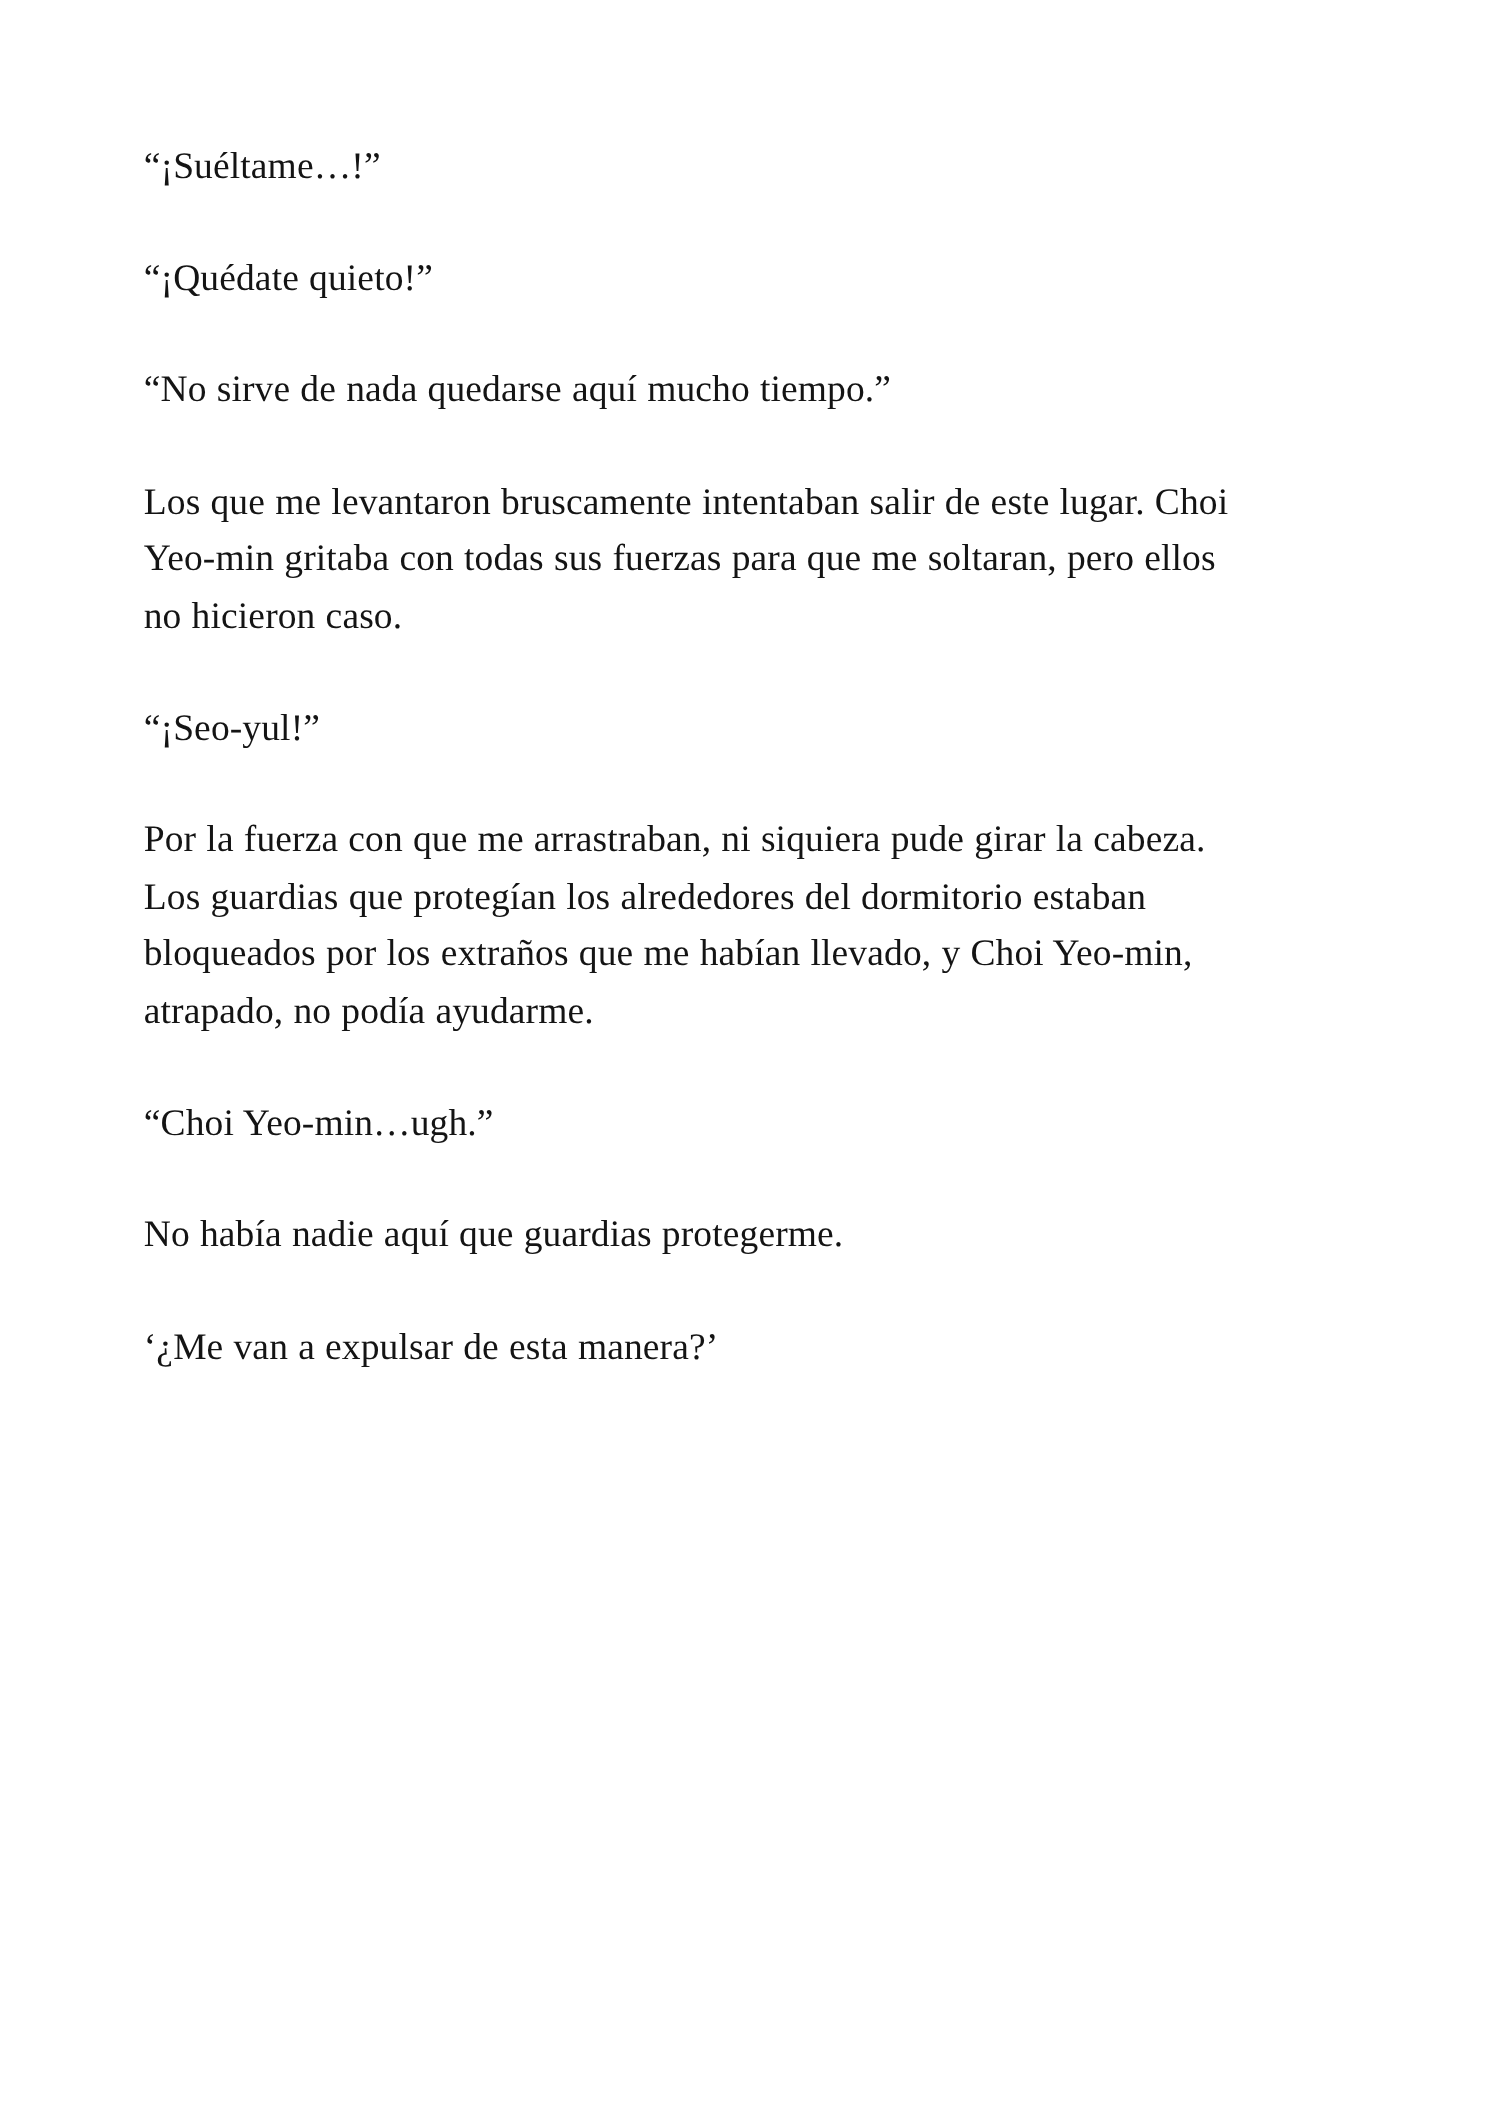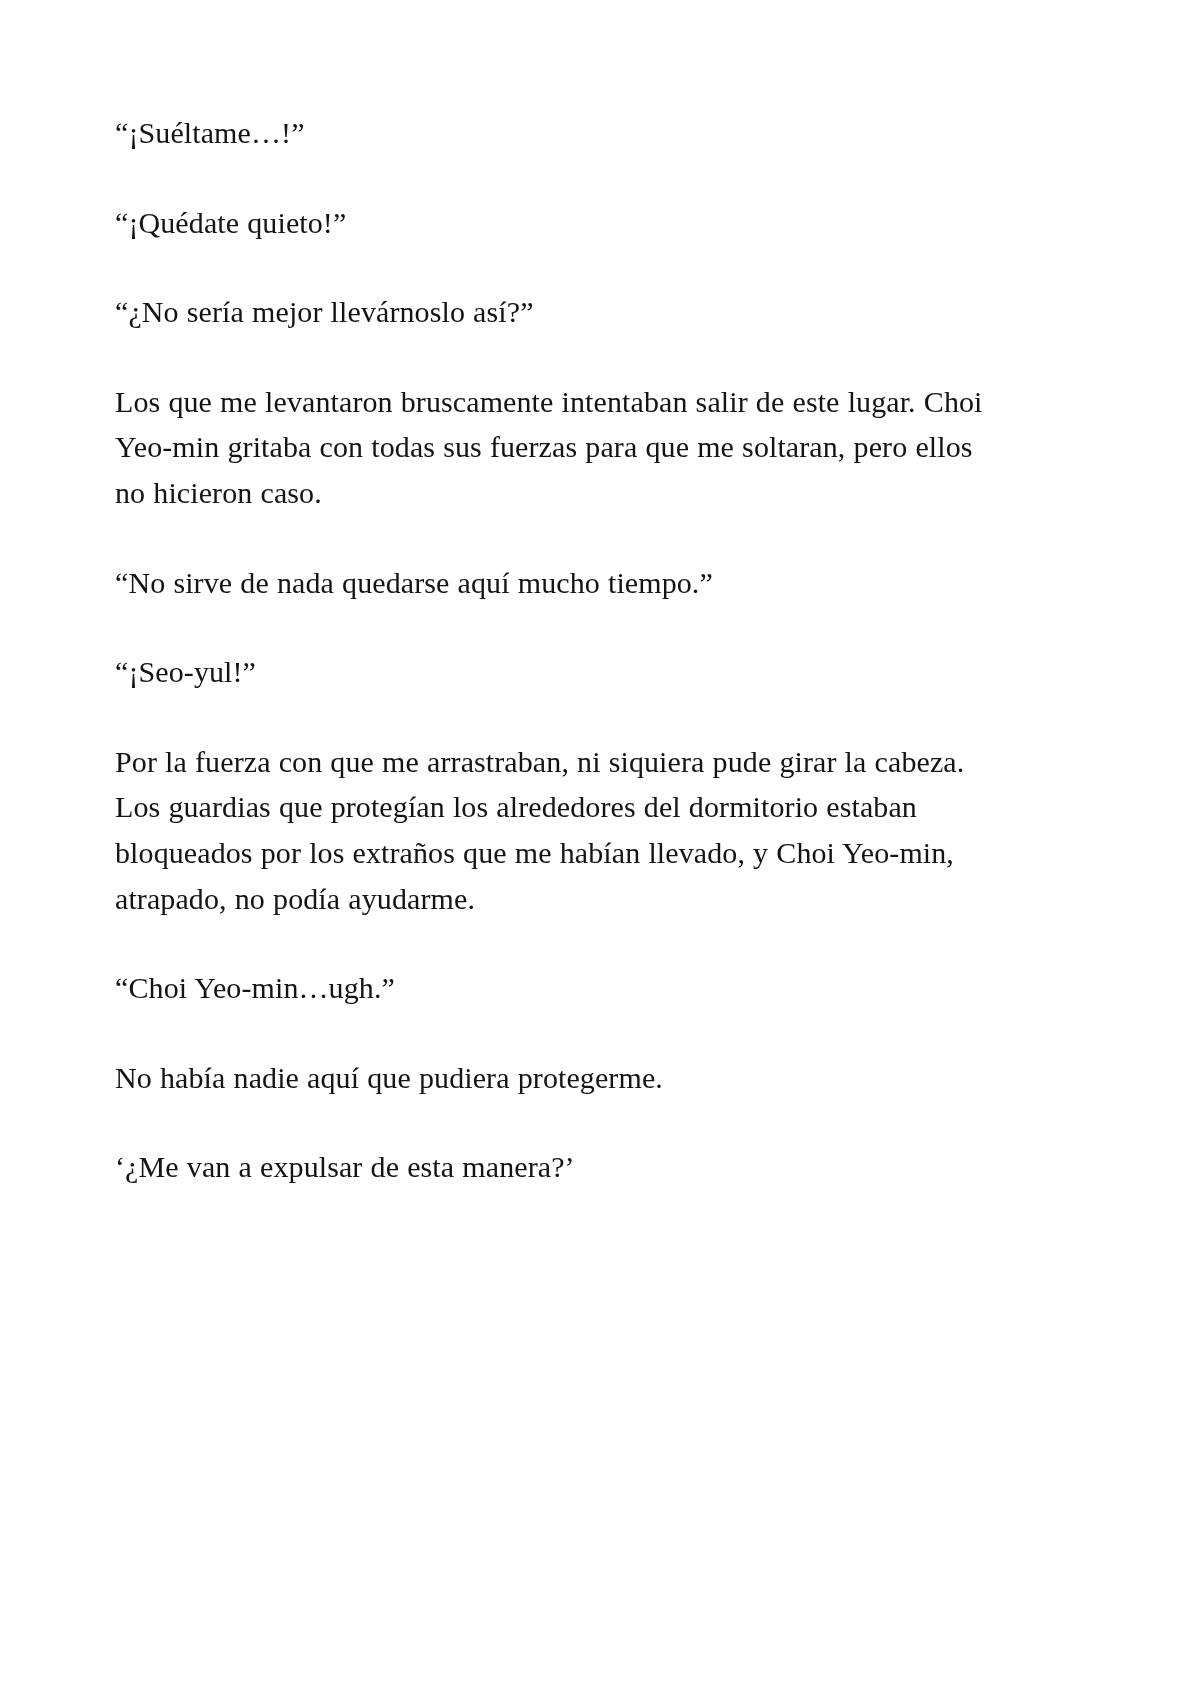--- a/index.html
+++ b/index.html
@@ -39,22 +39,21 @@
     margin-top: 43px;
   }
 </style>
 </head>
 <body>
 
 <div class="page">
   <div class="content">
     <p class="para">“¡Suéltame…!”</p>
     <p class="para">“¡Quédate quieto!”</p>
-    <p class="para">“¿No sería mejor llevárnoslo así?”</p>
+    <p class="para">“No sirve de nada quedarse aquí mucho tiempo.”</p>
     <p class="para">Los que me levantaron bruscamente intentaban salir de este lugar. Choi Yeo-min gritaba con todas sus fuerzas para que me soltaran, pero ellos no hicieron caso.</p>
-    <p class="para">“No sirve de nada quedarse aquí mucho tiempo.”</p>
     <p class="para">“¡Seo-yul!”</p>
     <p class="para">Por la fuerza con que me arrastraban, ni siquiera pude girar la cabeza. Los guardias que protegían los alrededores del dormitorio estaban bloqueados por los extraños que me habían llevado, y Choi Yeo-min, atrapado, no podía ayudarme.</p>
     <p class="para">“Choi Yeo-min…ugh.”</p>
-    <p class="para">No había nadie aquí que pudiera protegerme.</p>
+    <p class="para">No había nadie aquí que guardias protegerme.</p>
     <p class="para">‘¿Me van a expulsar de esta manera?’</p>
   </div>
 </div>
 
 </body></html>

